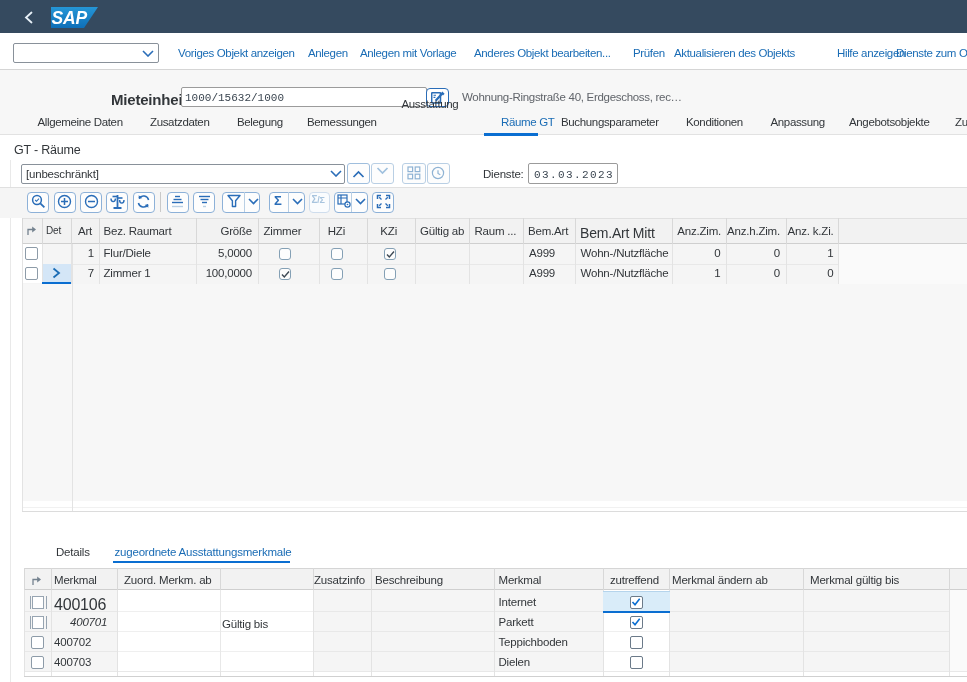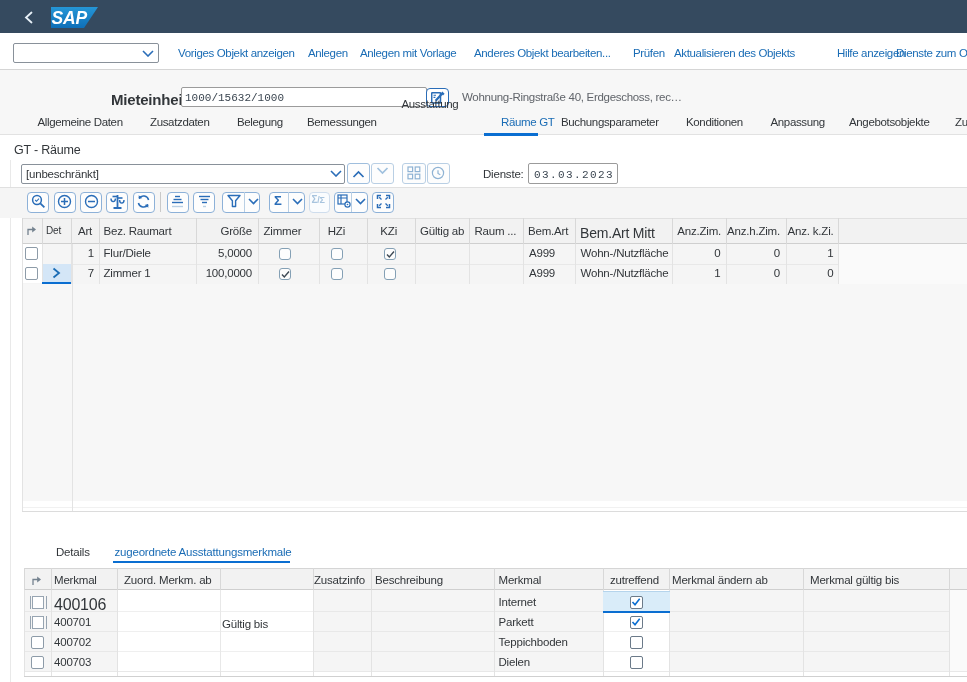--- a/index.html
+++ b/index.html
@@ -342,21 +342,21 @@
 <div class="abs" style="left:124px;top:573.5px;font-size:11.5px;">Zuord. Merkm. ab</div>
 <div class="abs" style="left:222px;top:573.5px;font-size:11.5px;margin-top:44px;">Gültig bis</div>
 <div class="abs" style="left:314px;top:573.5px;font-size:11.5px;">Zusatzinfo</div>
 <div class="abs" style="left:375px;top:573.5px;font-size:11.5px;">Beschreibung</div>
 <div class="abs" style="left:498.5px;top:573.5px;font-size:11.5px;">Merkmal</div>
 <div class="abs" style="left:610px;top:573.5px;font-size:11.5px;">zutreffend</div>
 <div class="abs" style="left:672px;top:573.5px;font-size:11.5px;">Merkmal ändern ab</div>
 <div class="abs" style="left:810px;top:573.5px;font-size:11.5px;">Merkmal gültig bis</div>
 <div class="abs " style="left:54px;top:595.5px;font-size:16px;">400106</div>
 <div class="abs " style="left:498.5px;top:595.5px;font-size:11.5px;">Internet</div>
-<div class="abs " style="left:54px;top:615.66px;font-size:11.5px;">400701</div>
+<div class="abs " style="left:70px;top:615.66px;font-size:11.5px;font-style:italic;">400701</div>
 <div class="abs " style="left:498.5px;top:615.66px;font-size:11.5px;">Parkett</div>
 <div class="abs " style="left:54px;top:635.82px;font-size:11.5px;text-align:right;">400702</div>
 <div class="abs " style="left:498.5px;top:635.82px;font-size:11.5px;">Teppichboden</div>
 <div class="abs " style="left:54px;top:655.98px;font-size:11.5px;">400703</div>
 <div class="abs " style="left:498.5px;top:655.98px;font-size:11.5px;">Dielen</div>
 <div class="abs" style="left:29.5px;top:595.5px;width:1px;height:13px;background:#97a4b1;"></div>
 <div class="cb" style="left:32px;top:595.5px;width:11.5px;height:13px;border-radius:0;border-color:#97a4b1;"></div>
 <div class="abs" style="left:45.5px;top:595.5px;width:1px;height:13px;background:#97a4b1;"></div>
 <div class="abs" style="left:29.5px;top:615.66px;width:1px;height:13px;background:#97a4b1;"></div>
 <div class="cb" style="left:32px;top:615.66px;width:11.5px;height:13px;border-radius:0;border-color:#97a4b1;"></div>

